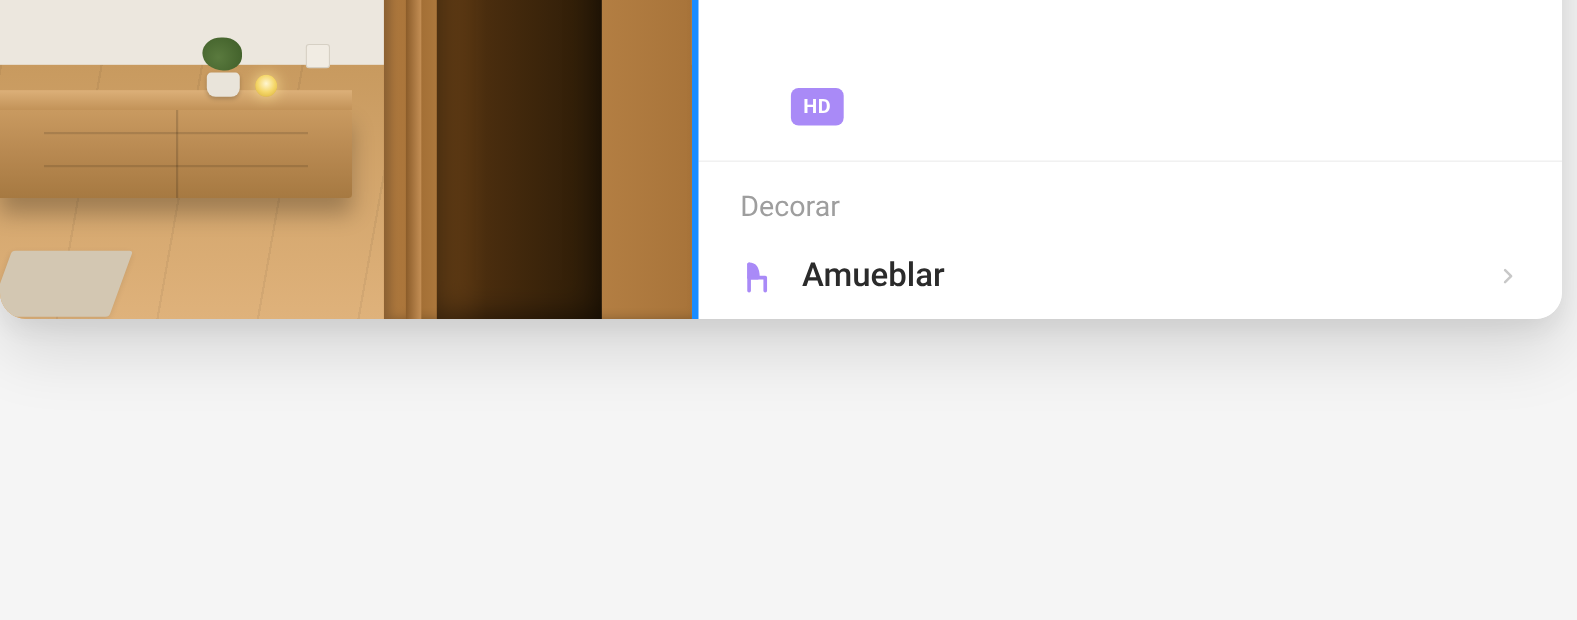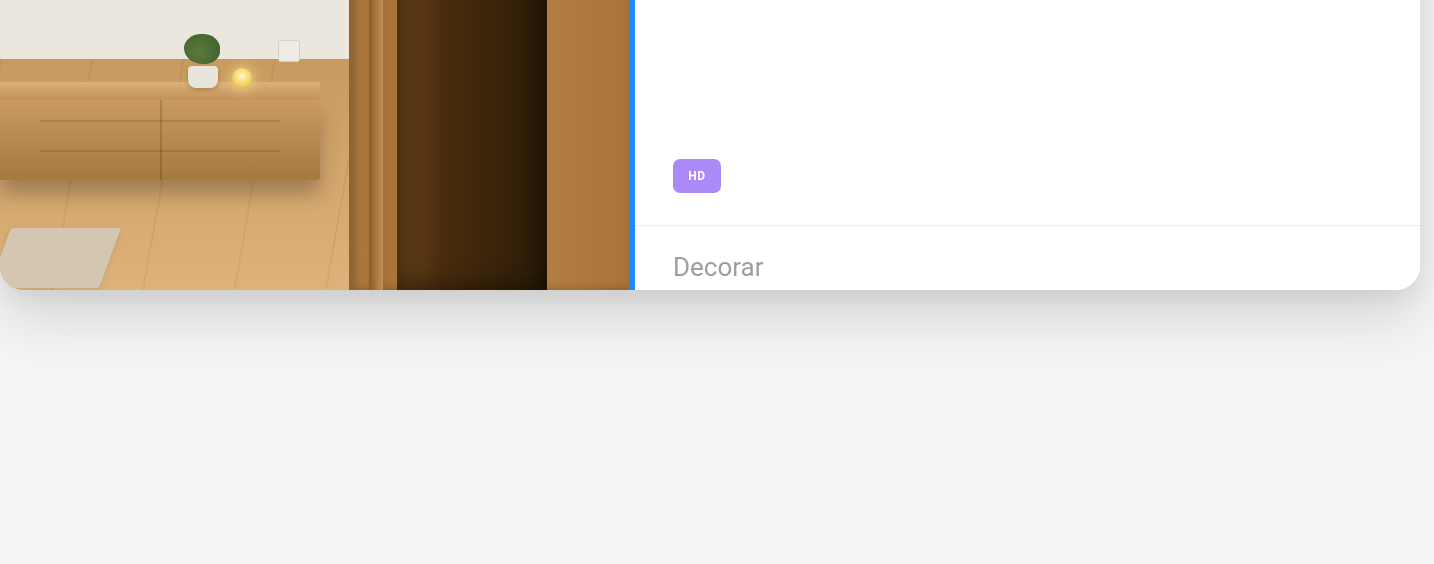--- a/index.html
+++ b/index.html
@@ -212,27 +212,28 @@
       font-size: 30px;
       font-weight: 500;
       color: #2b2b2b;
       flex: 1;
     }
     .hd-badge {
       width: 48px;
       height: 34px;
       background: #a98af7;
       color: #ffffff;
-      font-size: 12px;
+      font-size: 18px;
       font-weight: 700;
       letter-spacing: 0.5px;
       border-radius: 7px;
       display: flex;
       align-items: center;
       justify-content: center;
+      margin-left: 46px;
     }
     .divider {
       height: 1px;
       background: #ececec;
       margin: 10px 0 0 0;
     }
     .section-header {
       padding: 26px 18px 8px 38px;
       font-size: 26px;
       color: #9e9e9e;
@@ -282,16 +283,32 @@
       <div class="spacer-top"></div>
 
       <div class="menu-item">
         <span class="hd-badge">HD</span>
       </div>
 
       <div class="divider"></div>
 
       <div class="section-header">Decorar</div>
 
+      <div class="menu-item">
+        <span class="chair-icon">
+          <svg viewBox="0 0 24 24" fill="none" stroke="#a98af7" stroke-width="2.5" stroke-linecap="round" stroke-linejoin="round">
+            <path d="M6 4 L6 22"></path>
+            <path d="M6 13 L17 13 L17 22"></path>
+            <path d="M6 4 C 9 4 12 6 12 13" fill="#a98af7" stroke="none"></path>
+            <path d="M6 4 L6 13 L12 13 C 12 6 9 4 6 4 Z" fill="#a98af7" stroke="#a98af7"></path>
+          </svg>
+        </span>
+        <span class="label">Amueblar</span>
+        <span class="chevron">
+          <svg viewBox="0 0 24 24" fill="none" stroke="currentColor" stroke-width="2.5" stroke-linecap="round" stroke-linejoin="round">
+            <polyline points="9 6 15 12 9 18"></polyline>
+          </svg>
+        </span>
+      </div>
     </div>
 
   </div>
 </div>
 
 </body></html>

